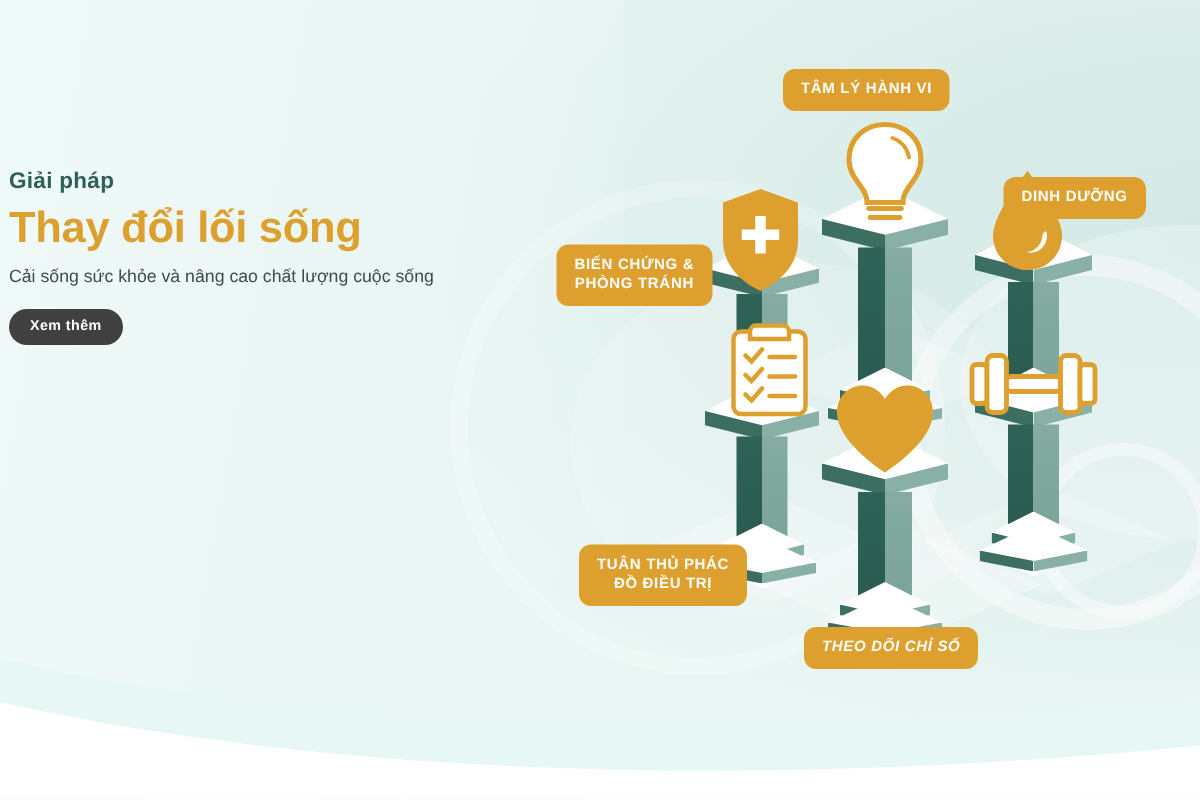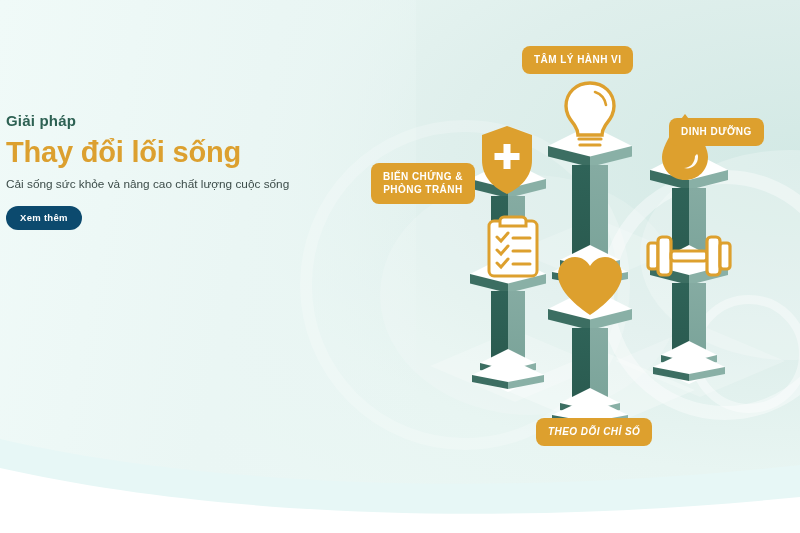--- a/index.html
+++ b/index.html
@@ -51,21 +51,21 @@
   }
   .headline {
     color:#dca02f; font-size:29px; font-weight:bold;
     letter-spacing:-.2px; line-height:1.12; margin-bottom:9px;
   }
   .subline {
     color:#3c4c49; font-size:11.8px; line-height:1.35;
     margin-bottom:13px;
   }
   .cta {
-    display:inline-block; background:#0c4a6e; color:#fff;
+    display:inline-block; background:#404040; color:#fff;
     font-size:9.5px; font-weight:bold; letter-spacing:.3px;
     padding:6px 14px 7px; border-radius:999px;
     border:none; cursor:pointer;
   }
 
   
   .badge {
     position:absolute;
     background:#dda02e;
     color:#ffffff;
@@ -314,20 +314,22 @@
     </svg>
   </div>
 
   <div class="badge" style="left:522px; top:46px;">TÂM LÝ HÀNH VI</div>
 
   <div class="badge" style="left:371px; top:115px;margin-top:48px;">BIẾN CHỨNG &amp;
 PHÒNG TRÁNH</div>
 
   <div class="badge" style="left:669px; top:118px;">DINH DƯỠNG</div>
 
+  <div class="badge" style="left:386px; top:363px;">TUÂN THỦ PHÁC
+ĐỒ ĐIỀU TRỊ</div>
 
   <div class="badge" style="left:536px; top:418px;font-style:italic;">THEO DÕI CHỈ SỐ</div>
 
 
   <svg class="wave" viewBox="0 0 800 160" width="800" height="160" preserveAspectRatio="none">
     <path d="M0 66 C180 108 470 128 800 92 L800 160 L0 160 Z" fill="#e7f7f6"></path>
     <path d="M0 95 C200 140 480 156 800 124 L800 160 L0 160 Z" fill="#ffffff"></path>
   </svg>
 
   <div class="copy">

